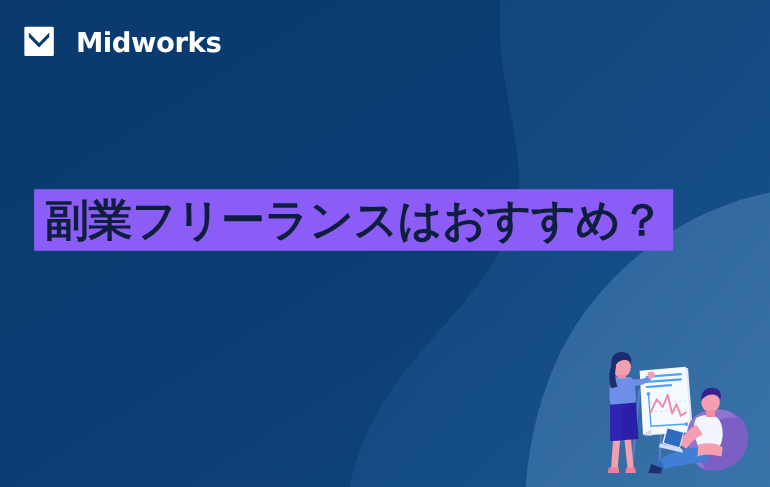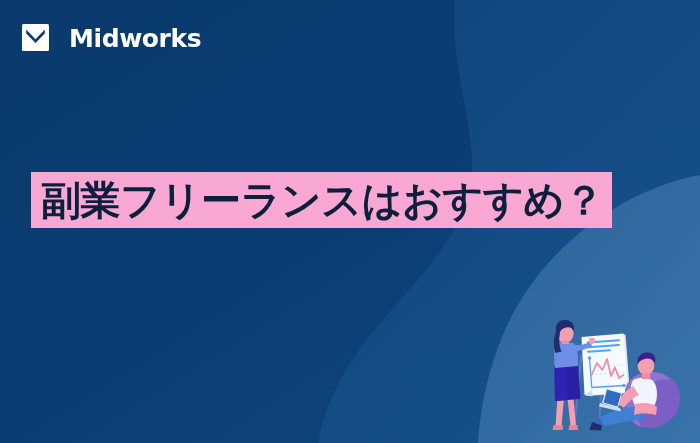--- a/index.html
+++ b/index.html
@@ -49,21 +49,21 @@
     font-weight: bold;
     letter-spacing: -0.4px;
     line-height: 1;
     white-space: nowrap;
     font-family: "DejaVu Sans", sans-serif;
   }
 
   
   .band {
     position: absolute;
-    background: #f9a8d4;
+    background: #8b5cf6;
     color: #0d1f3c;
     display: flex;
     align-items: center;
     z-index: 6;
     box-sizing: border-box;
     white-space: nowrap;
     font-family: "DejaVu Sans", "Liberation Sans", sans-serif;
   }
   #title-band {
     left: 31px;

